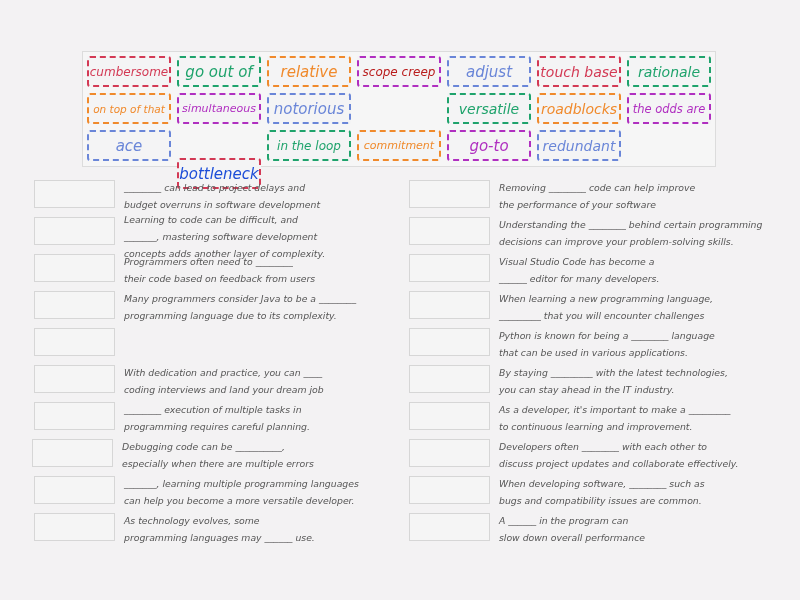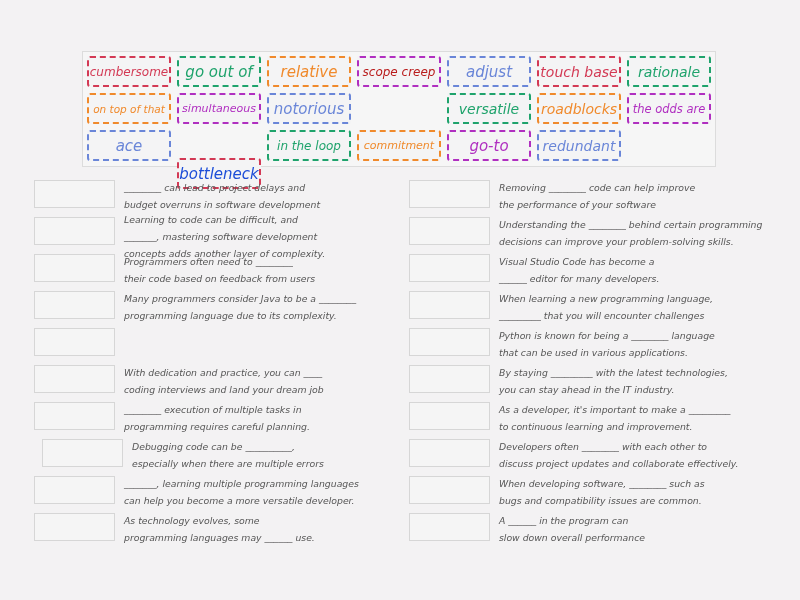--- a/index.html
+++ b/index.html
@@ -123,21 +123,21 @@
     <div class="row" style="left: 34px; top: 365px; width: 370px;">
       <div class="drop"></div>
       <div class="sent">With dedication and practice, you can ____
 coding interviews and land your dream job</div>
     </div>
     <div class="row" style="left: 34px; top: 402px; width: 370px;">
       <div class="drop"></div>
       <div class="sent">________ execution of multiple tasks in
 programming requires careful planning.</div>
     </div>
-    <div class="row" style="left: 42px; top: 439px; width: 370px;">
+    <div class="row" style="left: 32px; top: 439px; width: 370px;">
       <div class="drop"></div>
       <div class="sent">Debugging code can be __________,
 especially when there are multiple errors</div>
     </div>
     <div class="row" style="left: 34px; top: 476px; width: 370px;">
       <div class="drop"></div>
       <div class="sent">_______, learning multiple programming languages
 can help you become a more versatile developer.</div>
     </div>
     <div class="row" style="left: 34px; top: 513px; width: 370px;">

